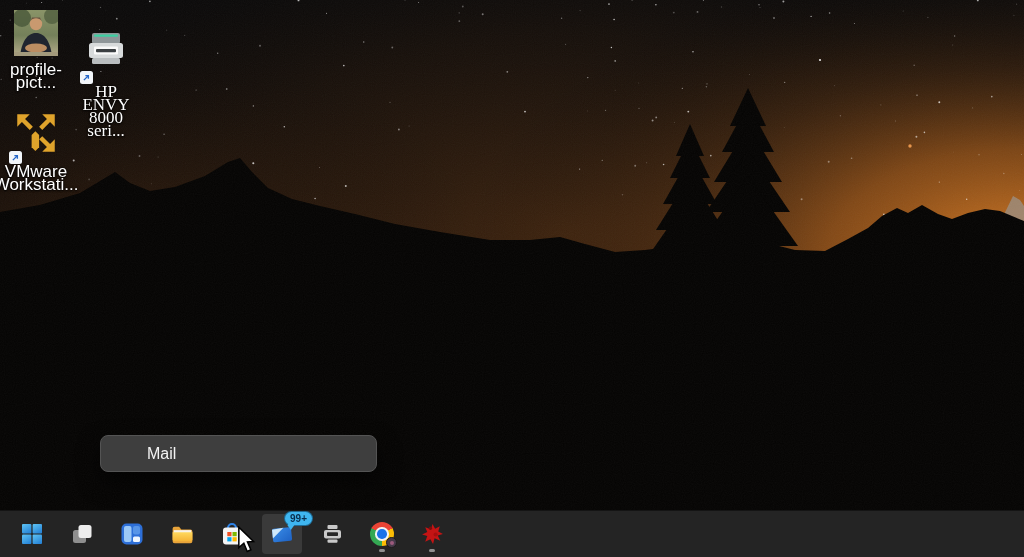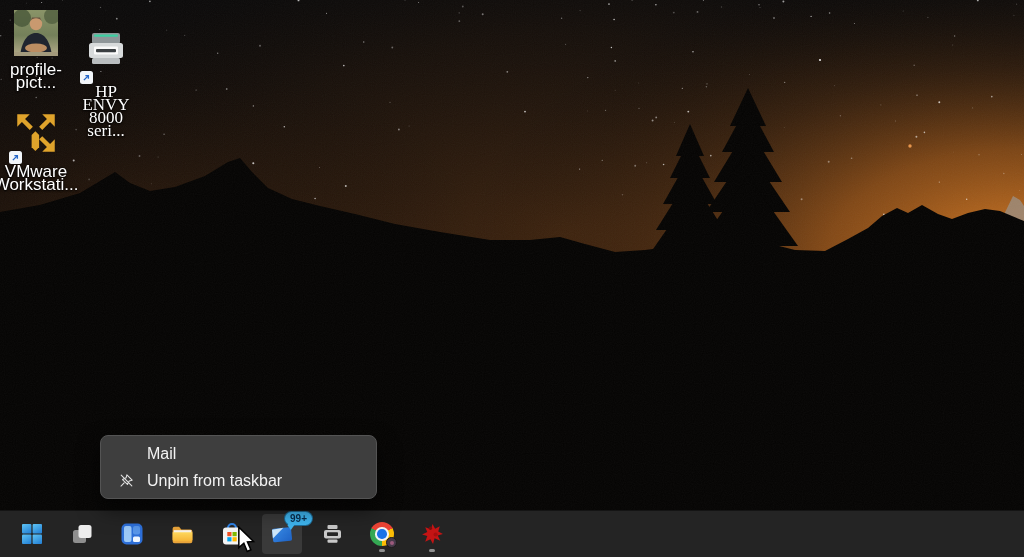--- a/index.html
+++ b/index.html
@@ -348,30 +348,20 @@
       <div>VMware</div>
       <div>Workstati...</div>
     </div>
   </div>
 
   <div class="context-menu">
     <div class="menu-item">
       <span class="mi-gutter"></span>
       <span>Mail</span>
     </div>
-    <div class="menu-item">
-      <span class="mi-gutter">
-        <svg width="17" height="17" viewBox="0 0 24 24" fill="none" stroke="#e2e2e2" stroke-width="1.5" stroke-linejoin="round" stroke-linecap="round">
-          <path d="M12.5 4 L20 11.5 L15.8 12.6 L13.3 17.6 L6.4 10.7 L11.4 8.2 Z"></path>
-          <line x1="8.7" y1="15.3" x2="4.2" y2="19.8"></line>
-          <line x1="4.5" y1="4.5" x2="19.5" y2="19.5"></line>
-        </svg>
-      </span>
-      <span>Unpin from taskbar</span>
-    </div>
   </div>
 
   <div class="taskbar">
 
     <div class="tb-btn">
       <svg width="24" height="24" viewBox="0 0 24 24">
         <defs>
             <linearGradient id="wg" x1="0" y1="0" x2="0.6" y2="1">
           <stop offset="0" stop-color="#5ec4f5"></stop>
               <stop offset="1" stop-color="#2a87d8"></stop>

